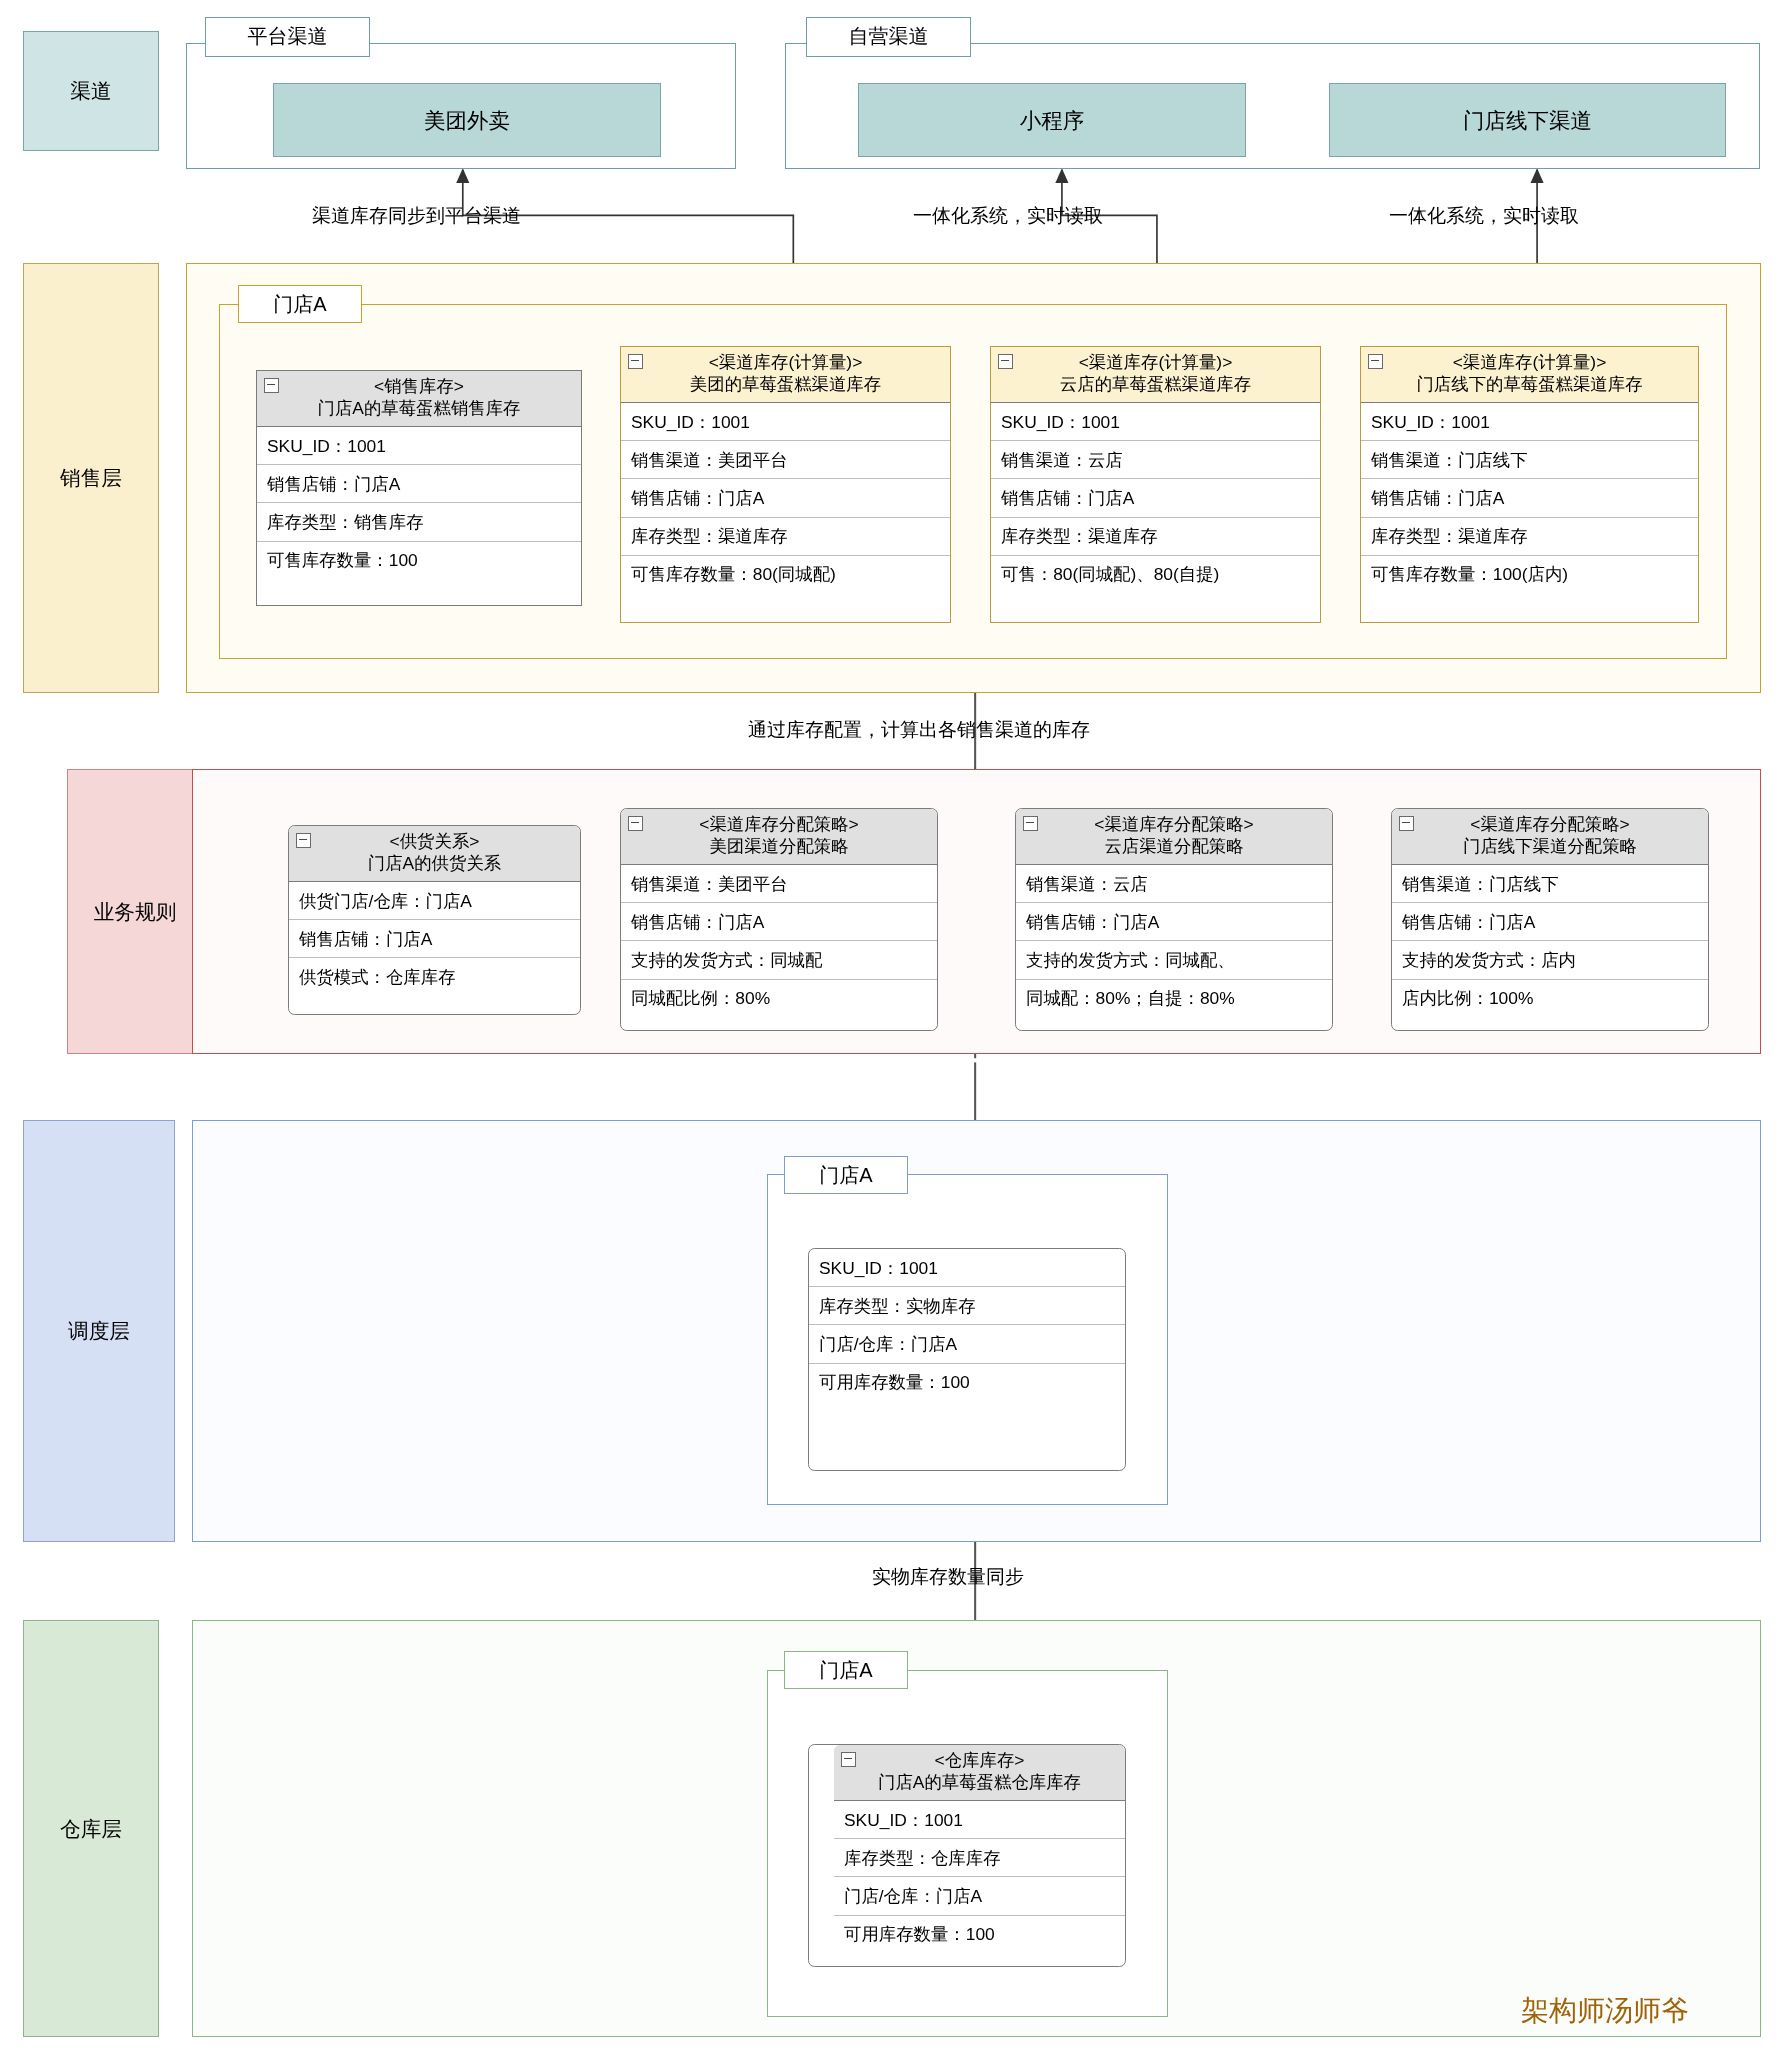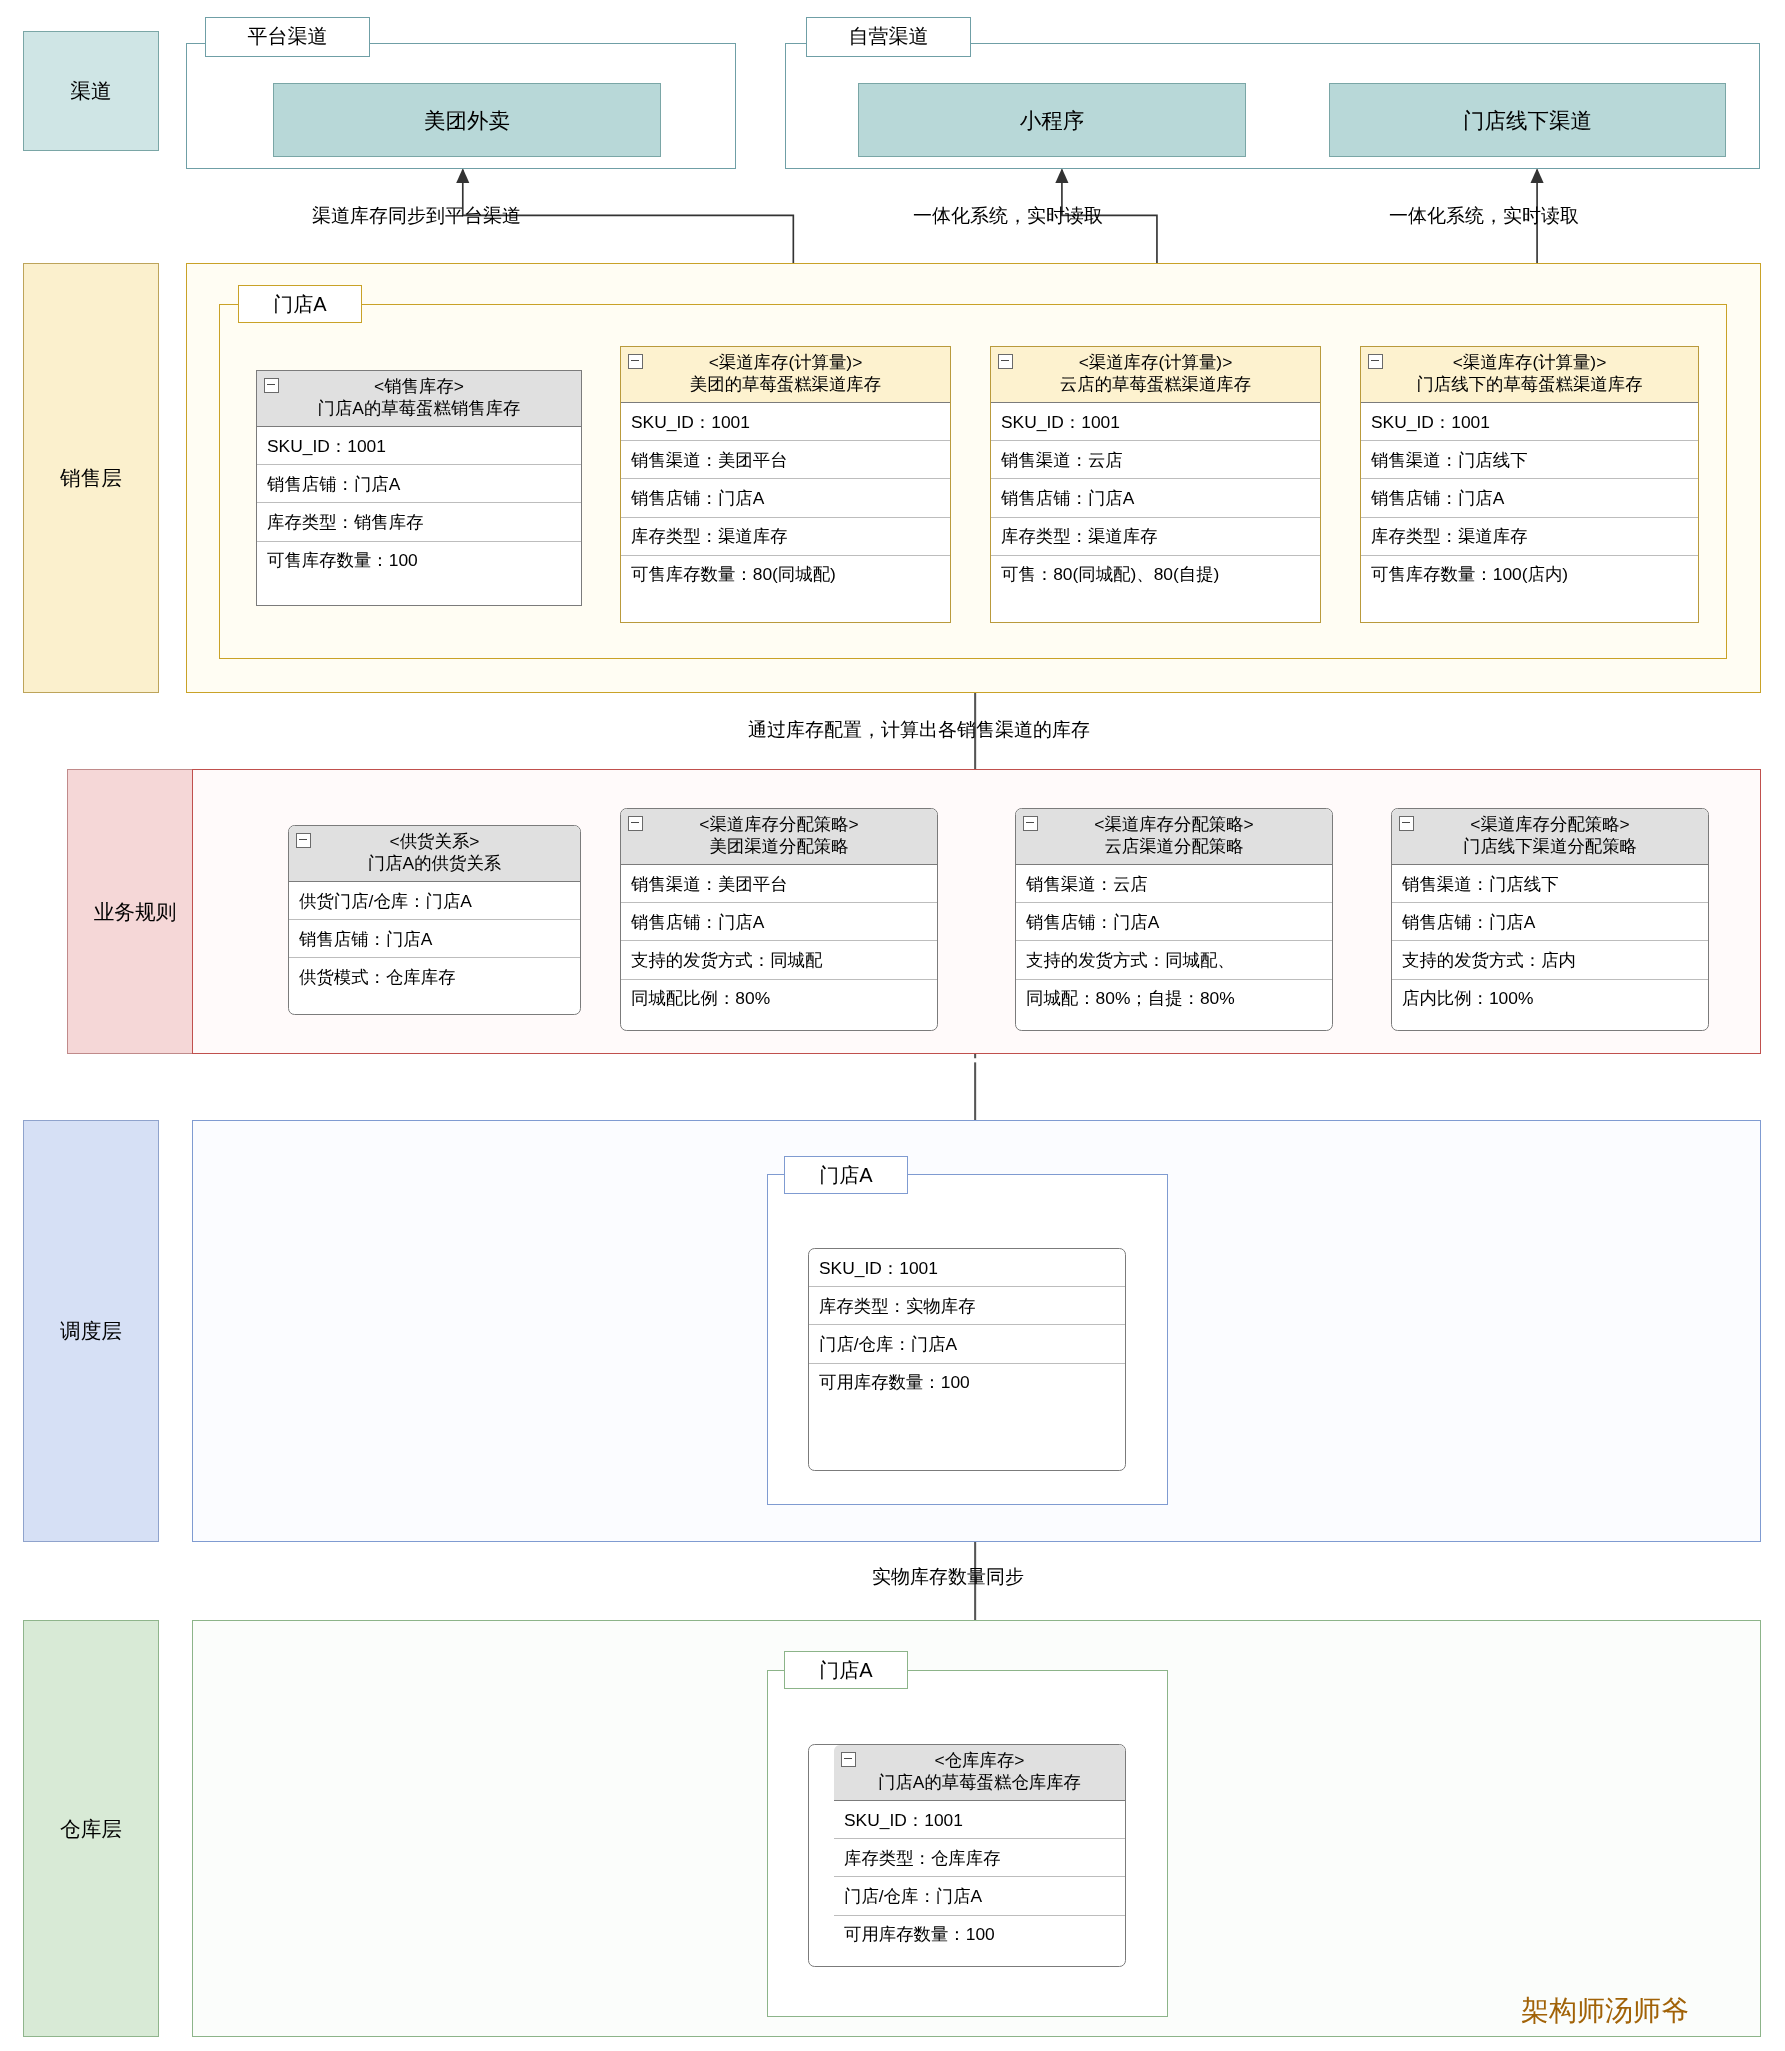--- a/index.html
+++ b/index.html
@@ -81,21 +81,21 @@
 
     <path d="M1180,1520 L1180,1285" stroke="#555" stroke-width="2.5" fill="none"></path>
     <path d="M1180,1520 L1180,1480" stroke="#555" stroke-width="2.5" fill="none" marker-end="url(#arrow)"></path>
 
     <path d="M1180,2040 L1180,1805" stroke="#555" stroke-width="2.5" fill="none" marker-end="url(#arrow)"></path>
   </svg>
 
   <div class="abs layer-label ll-channel" style="left:23px;top:31px;width:136px;height:120px;">渠道</div>
   <div class="abs layer-label ll-sales" style="left:23px;top:263px;width:136px;height:430px;">销售层</div>
   <div class="abs layer-label ll-rule" style="left:23px;top:769px;width:136px;height:285px;margin-left:44px;">业务规则</div>
-  <div class="abs layer-label ll-dispatch" style="left:23px;top:1120px;width:136px;height:422px;">调度层</div>
+  <div class="abs layer-label ll-dispatch" style="left:23px;top:1120px;width:152px;height:422px;">调度层</div>
   <div class="abs layer-label ll-warehouse" style="left:23px;top:1620px;width:136px;height:417px;">仓库层</div>
 
   <div class="abs panel panel-channel" style="left:186px;top:43px;width:550px;height:126px;"></div>
   <div class="abs grouptab" style="left:205px;top:16.5px;width:165px;height:40px;">平台渠道</div>
   <div class="abs chbox" style="left:273px;top:83px;width:388px;height:74px;">美团外卖</div>
 
   <div class="abs panel panel-channel" style="left:785px;top:43px;width:975px;height:126px;"></div>
   <div class="abs grouptab" style="left:806px;top:16.5px;width:165px;height:40px;">自营渠道</div>
   <div class="abs chbox" style="left:858px;top:83px;width:388px;height:74px;">小程序</div>
   <div class="abs chbox" style="left:1329px;top:83px;width:397px;height:74px;">门店线下渠道</div>

